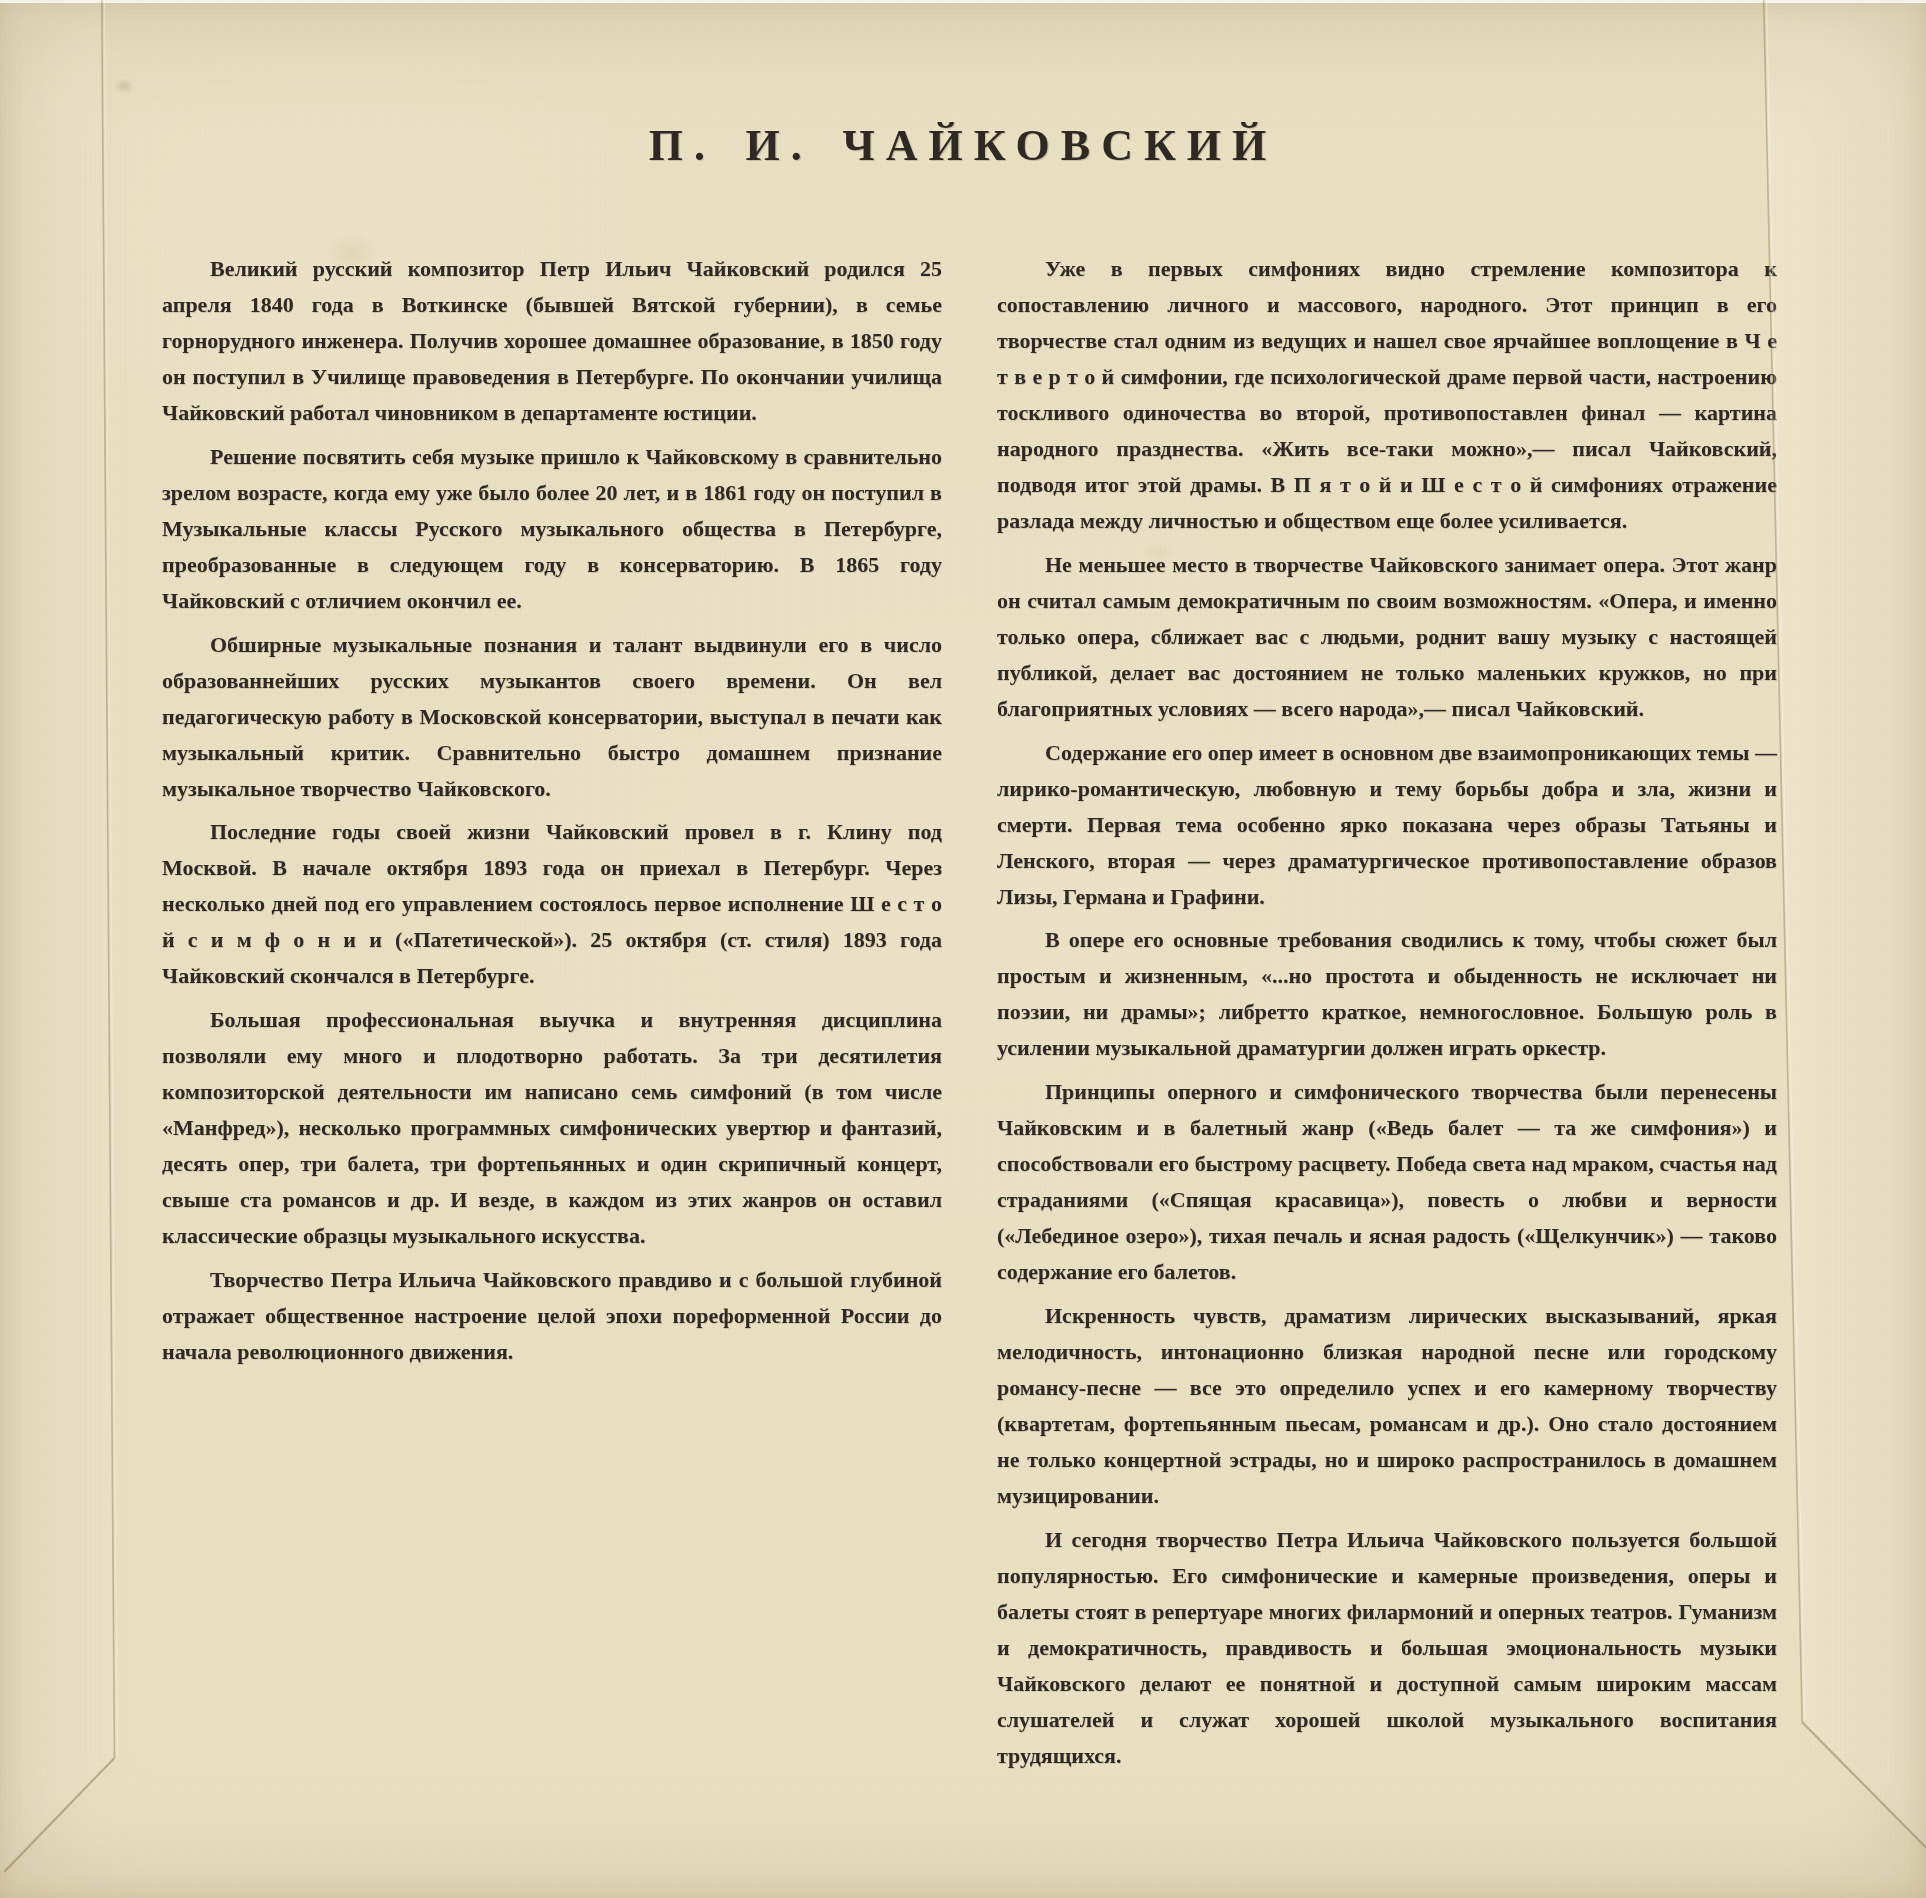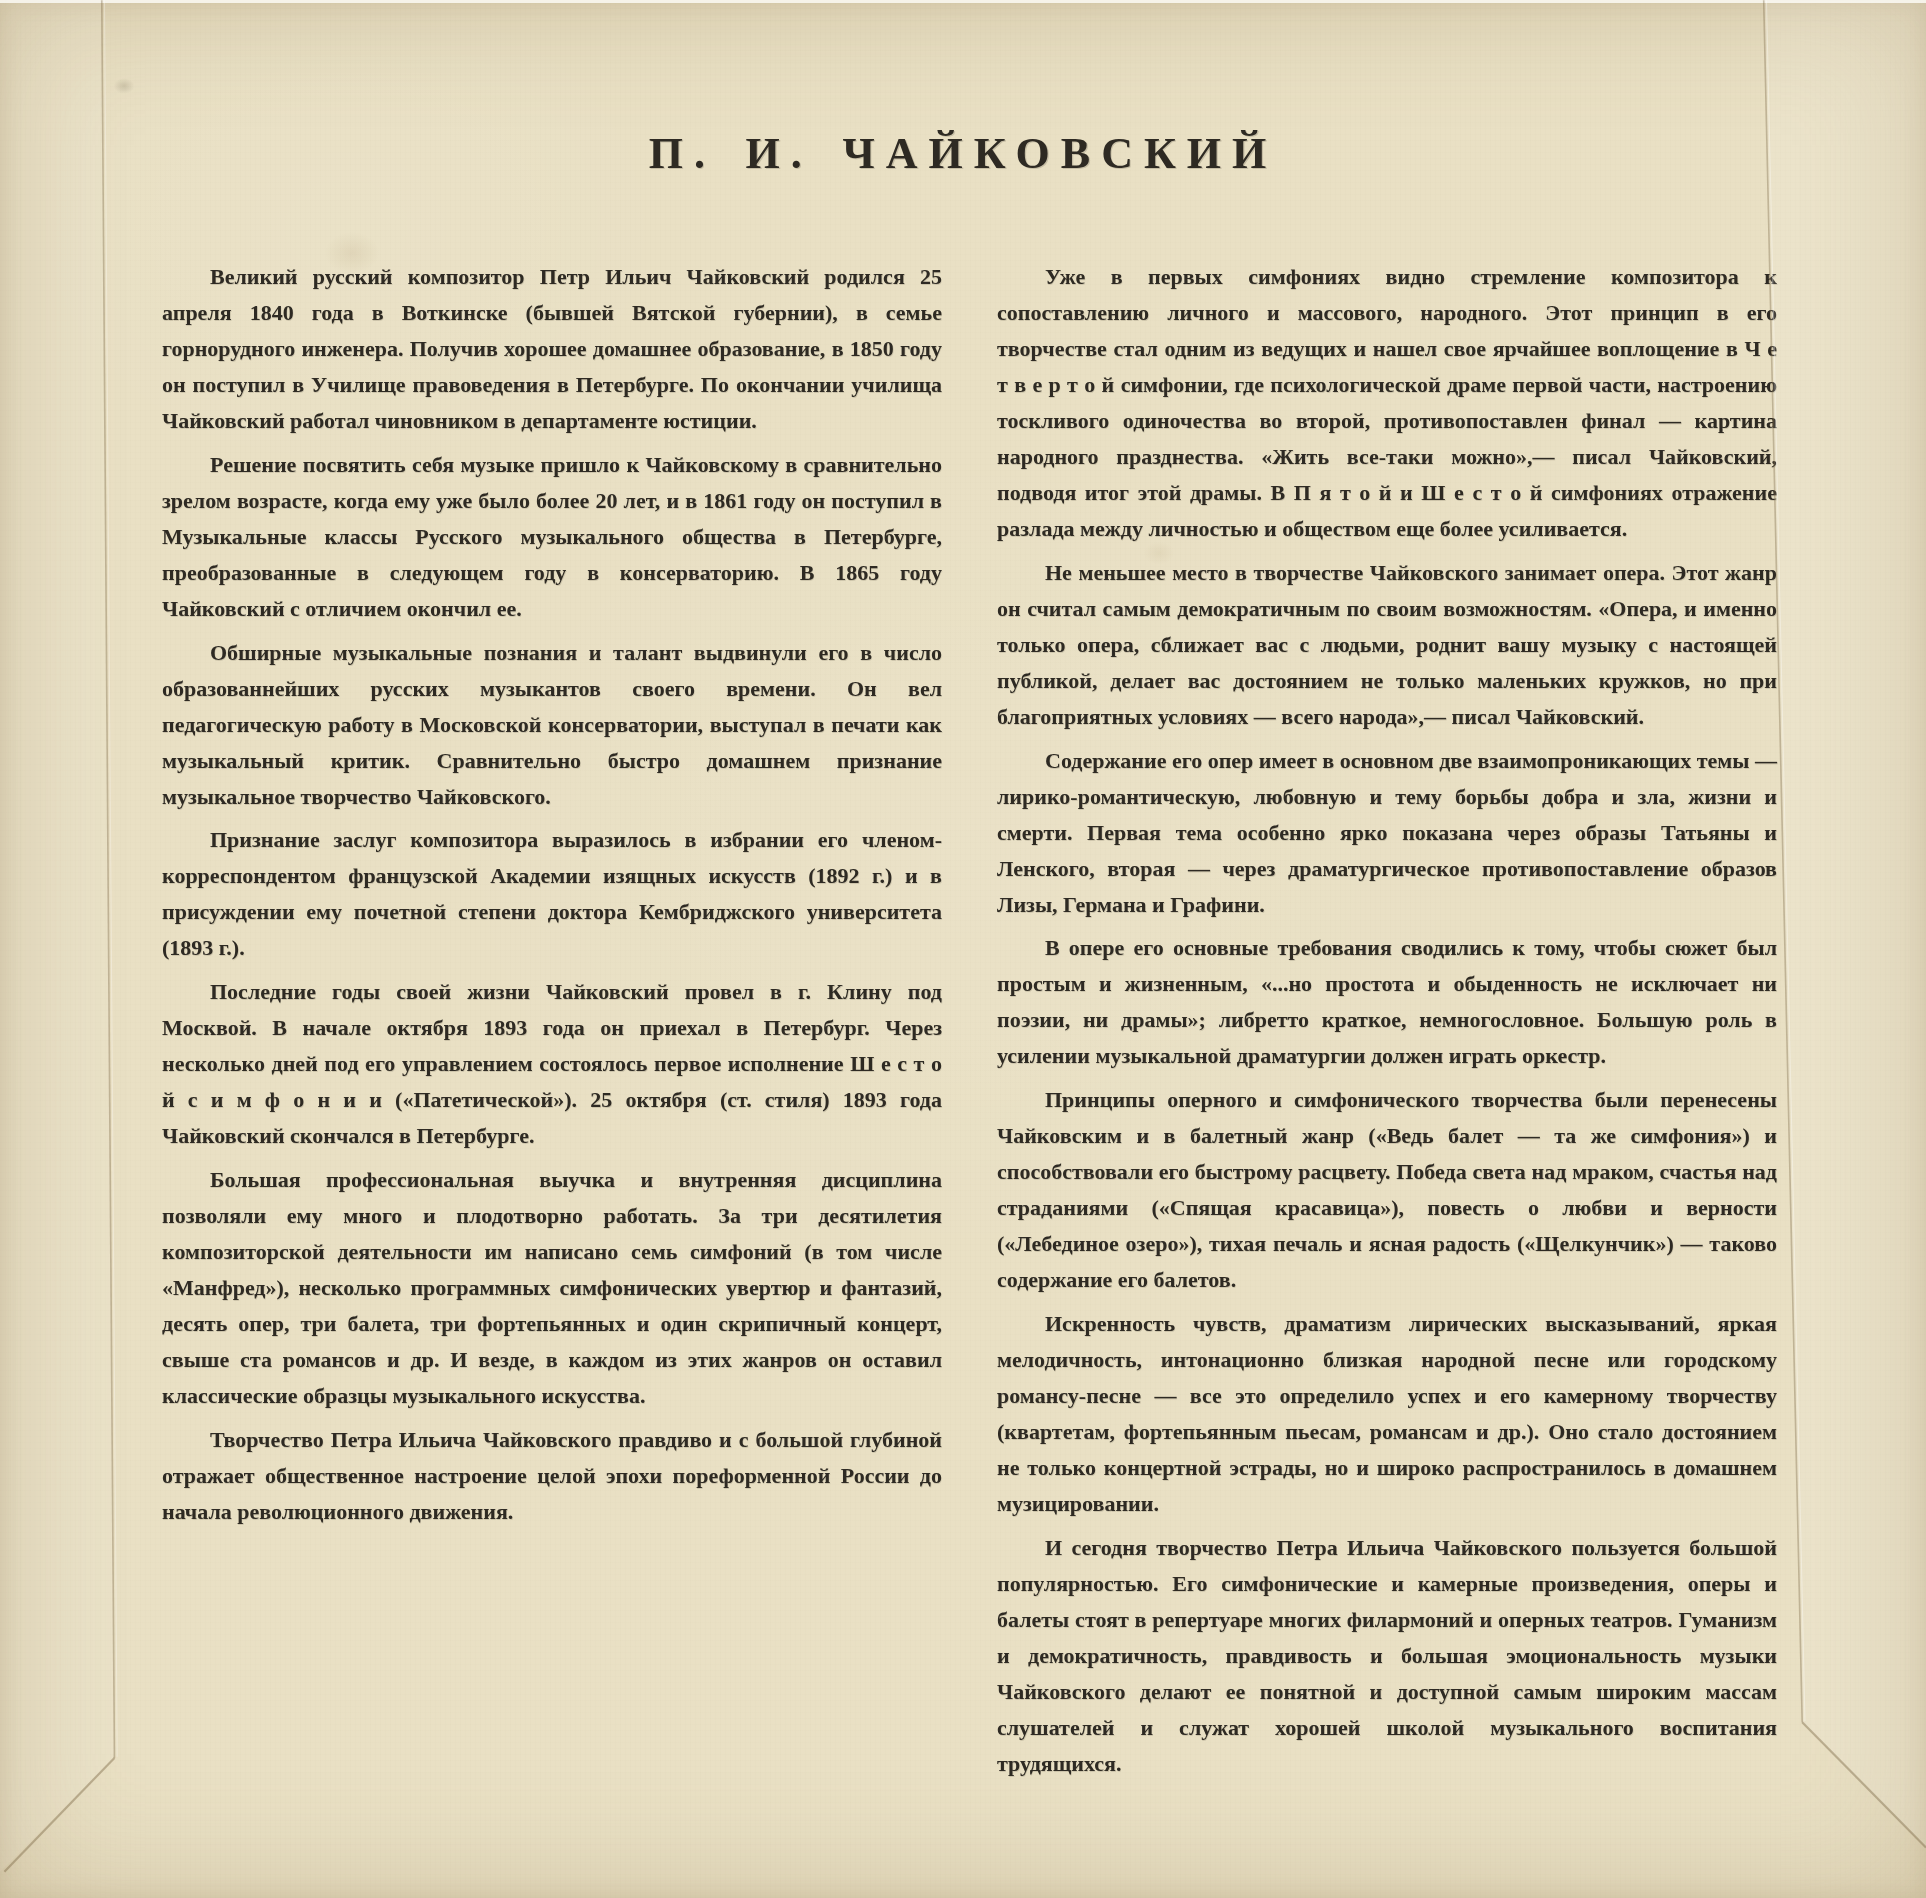--- a/index.html
+++ b/index.html
@@ -24,21 +24,21 @@
     overflow:hidden;
     font-family:"Liberation Serif","DejaVu Serif",serif;
     font-weight:bold;
     color:var(--ink);
   }
   .scan-edge-top{
     position:absolute;top:0;left:0;width:100%;height:3.3px;
     background:rgba(252,250,244,0.85);
   }
   .title{
-    margin:12px;
+    margin:4px;
     padding-top:118px;
     text-align:center;
     font-size:44px;
     line-height:1.1;
     letter-spacing:11px;
     word-spacing:7.7px;
     color:var(--ink);
     text-shadow:1.1px 1.1px 0 rgba(45,40,30,0.18);
   }
   .cols{
@@ -68,21 +68,20 @@
 
   <div class="scan-edge-top"></div>
 
   <h1 class="title">П. И. ЧАЙКОВСКИЙ</h1>
 
   <div class="cols">
     <div class="col">
         <p class="para">Великий русский композитор Петр Ильич Чайковский родился 25 апреля 1840 года в Воткинске (бывшей Вятской губернии), в семье горнорудного инженера. Получив хорошее домашнее образование, в 1850 году он поступил в Училище правоведения в Петербурге. По окончании училища Чайковский работал чиновником в департаменте юстиции.</p>
         <p class="para">Решение посвятить себя музыке пришло к Чайковскому в сравнительно зрелом возрасте, когда ему уже было более 20 лет, и в 1861 году он поступил в Музыкальные классы Русского музыкального общества в Петербурге, преобразованные в следующем году в консерваторию. В 1865 году Чайковский с отличием окончил ее.</p>
         <p class="para">Обширные музыкальные познания и талант выдвинули его в число образованнейших русских музыкантов своего времени. Он вел педагогическую работу в Московской консерватории, выступал в печати как музыкальный критик. Сравнительно быстро домашнем признание музыкальное творчество Чайковского.</p>
-        <p class="para">Признание заслуг композитора выразилось в избрании его членом-корреспондентом французской Академии изящных искусств (1892 г.) и в присуждении ему почетной степени доктора Кембриджского университета (1893 г.).</p>
         <p class="para">Последние годы своей жизни Чайковский провел в г. Клину под Москвой. В начале октября 1893 года он приехал в Петербург. Через несколько дней под его управлением состоялось первое исполнение Ш е с т о й  с и м ф о н и и («Патетической»). 25 октября (ст. стиля) 1893 года Чайковский скончался в Петербурге.</p>
         <p class="para">Большая профессиональная выучка и внутренняя дисциплина позволяли ему много и плодотворно работать. За три десятилетия композиторской деятельности им написано семь симфоний (в том числе «Манфред»), несколько программных симфонических увертюр и фантазий, десять опер, три балета, три фортепьянных и один скрипичный концерт, свыше ста романсов и др. И везде, в каждом из этих жанров он оставил классические образцы музыкального искусства.</p>
         <p class="para">Творчество Петра Ильича Чайковского правдиво и с большой глубиной отражает общественное настроение целой эпохи пореформенной России до начала революционного движения.</p>
       </div>
     <div class="col">
       <div>
           <p class="para">Уже в первых симфониях видно стремление композитора к сопоставлению личного и массового, народного. Этот принцип в его творчестве стал одним из ведущих и нашел свое ярчайшее воплощение в Ч е т в е р т о й симфонии, где психологической драме первой части, настроению тоскливого одиночества во второй, противопоставлен финал — картина народного празднества. «Жить все-таки можно»,— писал Чайковский, подводя итог этой драмы. В П я т о й и Ш е с т о й симфониях отражение разлада между личностью и обществом еще более усиливается.</p>
           <p class="para">Не меньшее место в творчестве Чайковского занимает опера. Этот жанр он считал самым демократичным по своим возможностям. «Опера, и именно только опера, сближает вас с людьми, роднит вашу музыку с настоящей публикой, делает вас достоянием не только маленьких кружков, но при благоприятных условиях — всего народа»,— писал Чайковский.</p>
           <p class="para">Содержание его опер имеет в основном две взаимопроникающих темы — лирико-романтическую, любовную и тему борьбы добра и зла, жизни и смерти. Первая тема особенно ярко показана через образы Татьяны и Ленского, вторая — через драматургическое противопоставление образов Лизы, Германа и Графини.</p>
           <p class="para">В опере его основные требования сводились к тому, чтобы сюжет был простым и жизненным, «...но простота и обыденность не исключает ни поэзии, ни драмы»; либретто краткое, немногословное. Большую роль в усилении музыкальной драматургии должен играть оркестр.</p>

